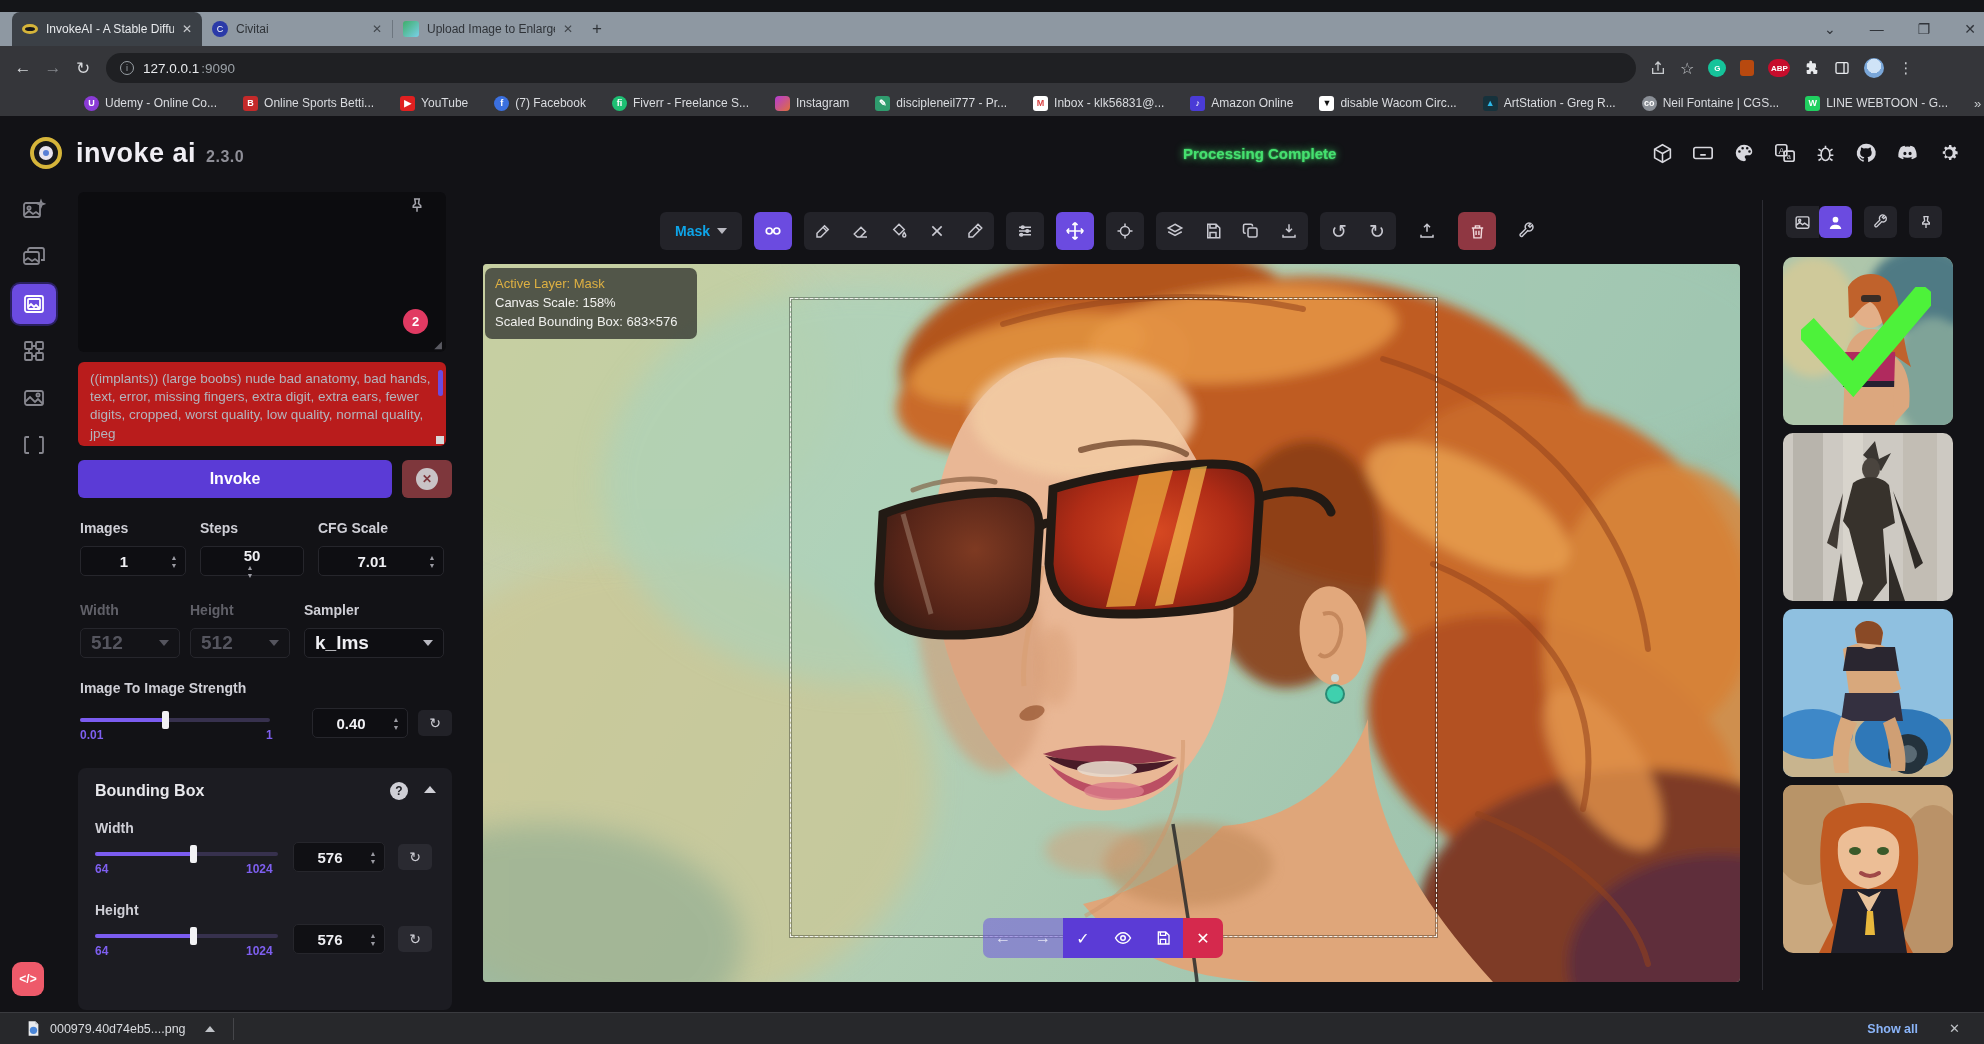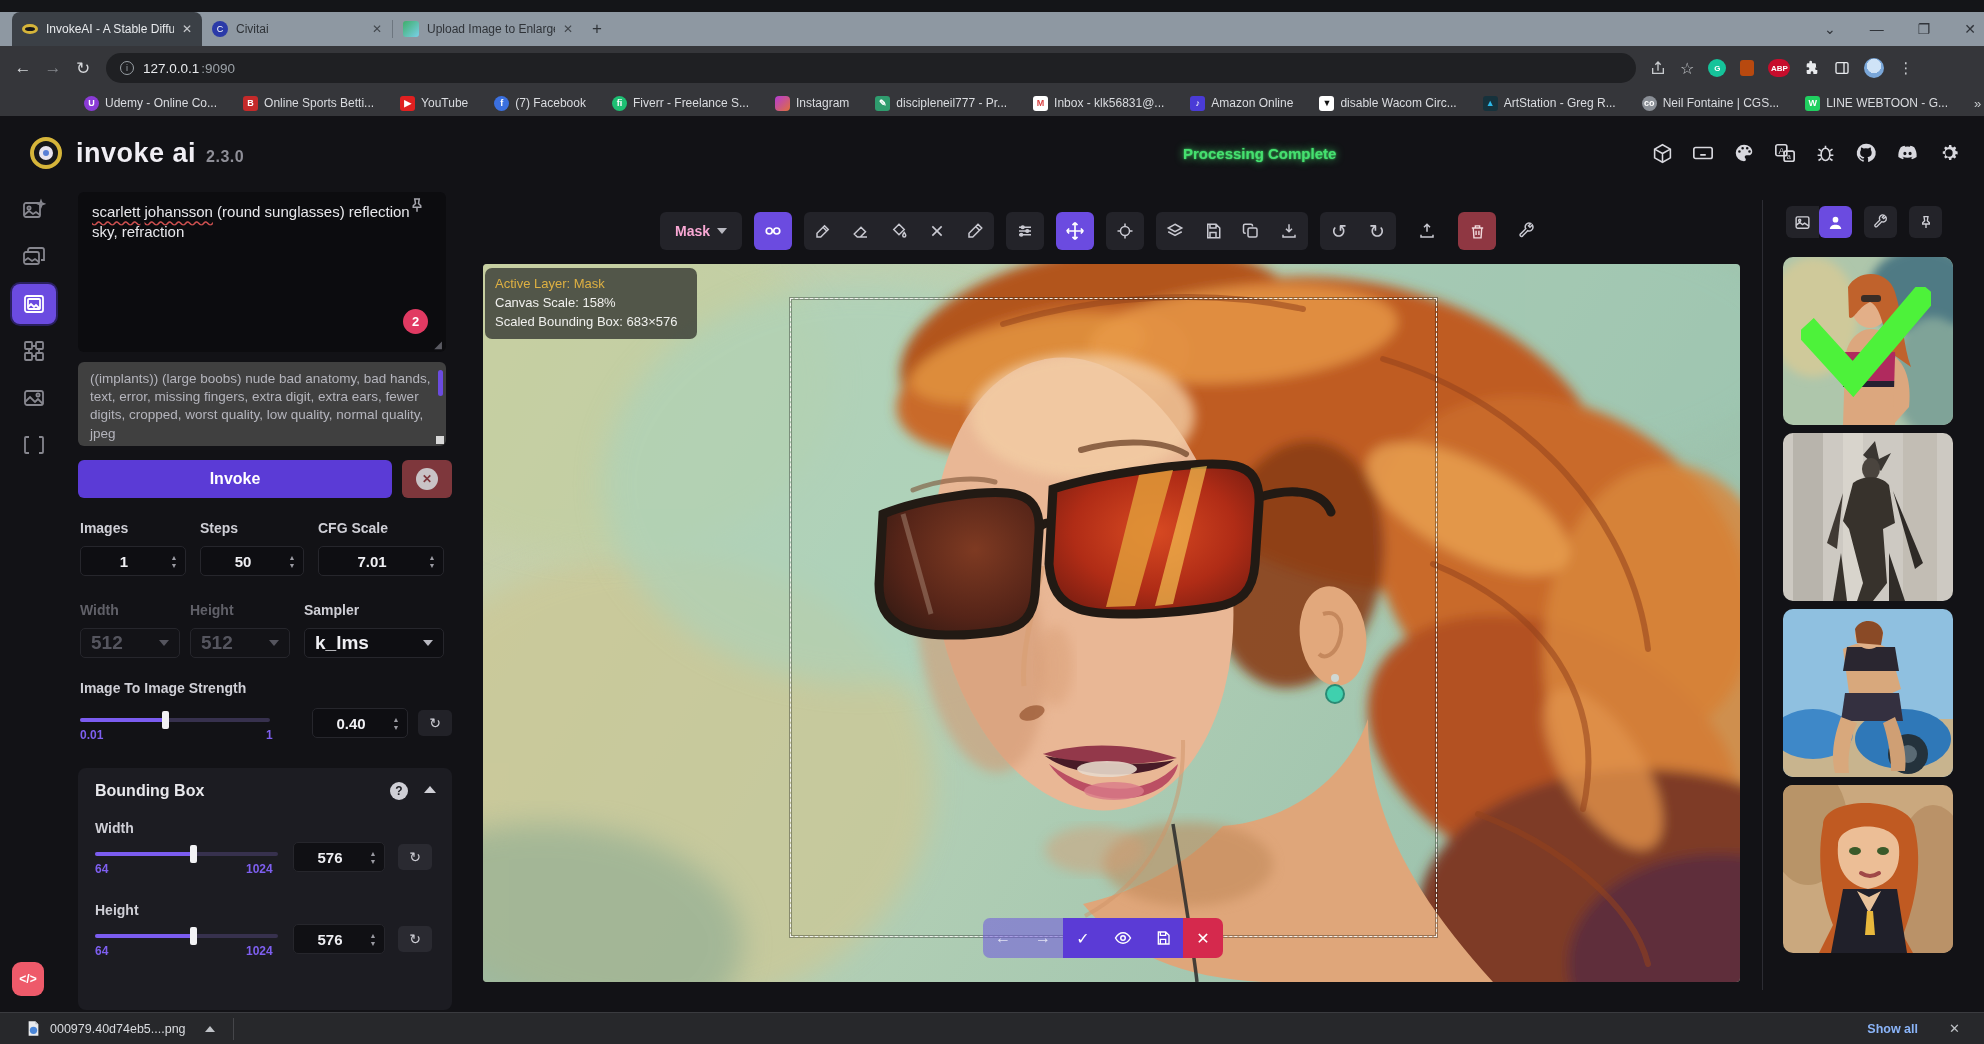--- a/index.html
+++ b/index.html
@@ -53,21 +53,21 @@
   .vtab.active { background:#6b4be0; color:#fff; box-shadow:0 0 0 2px #2a2060; }
 
   
   .opt { position:absolute; left:78px; top:0; width:374px; }
   .promptbox { position:absolute; left:0; top:76px; width:368px; height:160px; background:#0c0c0f; border-radius:6px; padding:10px 14px; }
   .promptbox .ptext { font-size:15px; color:#e8e8ec; line-height:1.35; }
   .wavy { text-decoration:underline; text-decoration-style:wavy; text-decoration-color:#d05050; text-underline-offset:3px; }
   .pin { position:absolute; right:-22px; top:6px; color:#a7a7af; }
   .pbadge { position:absolute; right:18px; bottom:18px; width:25px; height:25px; border-radius:50%; background:#e13a62; color:#fff; font-size:13px; font-weight:bold; display:flex; align-items:center; justify-content:center; }
   .resize { position:absolute; right:4px; bottom:2px; color:#5a5a62; font-size:10px; }
-  .negbox { position:absolute; left:0; top:246px; width:368px; height:84px; background:#404040; border-radius:6px; padding:8px 12px; overflow:hidden; }
+  .negbox { position:absolute; left:0; top:246px; width:368px; height:84px; background:#b91c1c; border-radius:6px; padding:8px 12px; overflow:hidden; }
   .negbox .ntext { font-size:13.5px; color:#b4b4bc; line-height:1.35; }
   .negscroll { position:absolute; right:3px; top:8px; width:5px; height:26px; border-radius:3px; background:#6b4be0; }
   .negresize { position:absolute; right:2px; bottom:2px; width:8px; height:8px; background:#d8d8d8; }
   .invokerow { position:absolute; left:0; top:344px; width:374px; height:38px; display:flex; gap:10px; }
   .invokebtn { width:314px; height:38px; background:#5b3bd6; border-radius:6px; color:#fff; font-size:16px; font-weight:bold; display:flex; align-items:center; justify-content:center; }
   .cancelbtn { width:50px; height:38px; background:#7e373c; border-radius:6px; display:flex; align-items:center; justify-content:center; }
   .cancelbtn .circ { width:22px; height:22px; border-radius:50%; background:#c9c3c6; color:#7e373c; font-size:12px; font-weight:bold; display:flex; align-items:center; justify-content:center; }
   .plabel { position:absolute; font-size:14px; font-weight:bold; color:#cfcfd6; }
   .plabel.dim { color:#606068; }
   .numinput { position:absolute; height:30px; background:#0e0e12; border:1px solid #26262c; border-radius:5px; display:flex; align-items:center; }
@@ -83,21 +83,21 @@
   .smin, .smax { position:absolute; font-size:12px; font-weight:bold; color:#7e5ff0; }
   .resetbtn { position:absolute; width:34px; height:26px; background:#222228; border-radius:5px; color:#cfcfd6; font-size:14px; display:flex; align-items:center; justify-content:center; }
   .bbpanel { position:absolute; left:0; top:652px; width:374px; height:242px; background:#1c1c22; border-radius:8px; }
   .bbheader { position:absolute; left:17px; top:14px; font-size:16px; font-weight:bold; color:#e8e8ec; }
   .helpcirc { position:absolute; right:44px; top:14px; width:18px; height:18px; border-radius:50%; background:#cfcfd6; color:#1c1c22; font-size:12px; font-weight:bold; display:flex; align-items:center; justify-content:center; }
   .collapse { position:absolute; right:16px; top:18px; width:0; height:0; border-left:6px solid transparent; border-right:6px solid transparent; border-bottom:7px solid #cfcfd6; }
   .codebtn { position:absolute; left:12px; top:846px; width:32px; height:34px; background:#ee5a6a; border-radius:9px; color:#fff; display:flex; align-items:center; justify-content:center; font-size:12px; font-weight:bold; }
 
   
   .ctoolbar { position:absolute; left:660px; top:96px; height:38px; display:flex; align-items:center; gap:12px; }
-  .masksel { width:82px; height:38px; background:#232329; border-radius:6px; display:flex; align-items:center; justify-content:center; gap:7px; color:#f9a8d4; font-size:14px; font-weight:bold; }
+  .masksel { width:82px; height:38px; background:#232329; border-radius:6px; display:flex; align-items:center; justify-content:center; gap:7px; color:#0ea5e9; font-size:14px; font-weight:bold; }
   .tgroup { height:38px; background:#232329; border-radius:6px; display:flex; align-items:center; }
   .tbtn { width:38px; height:38px; display:flex; align-items:center; justify-content:center; color:#c9c9d1; }
   .tbtn.purple { background:#6b4be0; border-radius:6px; color:#fff; }
   .tbtn.red { background:#8f3742; border-radius:6px; color:#f0d9dc; }
   .tbtn.bare { color:#c9c9d1; }
 
   
   .canvas { position:absolute; left:483px; top:148px; width:1257px; height:718px; border-radius:4px; overflow:hidden; }
   .caninfo { position:absolute; left:2px; top:4px; width:212px; background:rgba(66,70,60,.88); border-radius:7px; padding:7px 10px; font-size:13px; line-height:1.45; color:#f0f0ee; }
   .caninfo .l1 { color:#deb042; }
@@ -333,21 +333,20 @@
           <svg width="24" height="24" viewBox="0 0 24 24" fill="none" stroke="currentColor" stroke-width="1.8">
             <path d="M7 4H4a1 1 0 0 0-1 1v14a1 1 0 0 0 1 1h3M17 4h3a1 1 0 0 1 1 1v14a1 1 0 0 1-1 1h-3"></path>
             <path d="M8 12h.01M12 12h.01M16 12h.01"></path>
           </svg>
         </div>
     </div>
 
     <div class="opt">
 
       <div class="promptbox">
-        <div class="ptext"><span class="wavy">scarlett</span> <span class="wavy">johansson</span><span> (round sunglasses) reflection sky, refraction</span></div>
         <div class="pbadge">2</div>
         <div class="resize">◢</div>
       </div>
       <svg class="pin" style="position:absolute; left:330px; top:80px;" width="18" height="18" viewBox="0 0 24 24" fill="none" stroke="#a7a7af" stroke-width="2">
           <path d="M9 4h6l-1 6 3 3v2H7v-2l3-3zM12 15v6"></path>
         </svg>
 
       <div class="negbox">
         <div class="ntext">((implants)) (large boobs) nude bad anatomy, bad hands, text, error, missing fingers, extra digit, extra ears, fewer digits, cropped, worst quality, low quality, normal quality, jpeg</div>
         <div class="negscroll"></div>
@@ -365,21 +364,21 @@
       <span class="plabel" style="left:122px; top:404px;">Steps</span>
       <span class="plabel" style="left:240px; top:404px;">CFG Scale</span>
 
       <div class="numinput" style="left:2px; top:430px; width:106px;">
         <span class="val">1</span>
         <span class="steppers">
             <span>▲</span>
             <span>▼</span>
           </span>
       </div>
-      <div class="numinput" style="left:122px; top:430px; width:104px;">
+      <div class="numinput" style="left:122px; top:430px; width:104px;flex-direction:column;">
         <span class="val">50</span>
         <span class="steppers">
             <span>▲</span>
             <span>▼</span>
           </span>
       </div>
       <div class="numinput" style="left:240px; top:430px; width:126px;">
         <span class="val">7.01</span>
         <span class="steppers">
             <span>▲</span>

